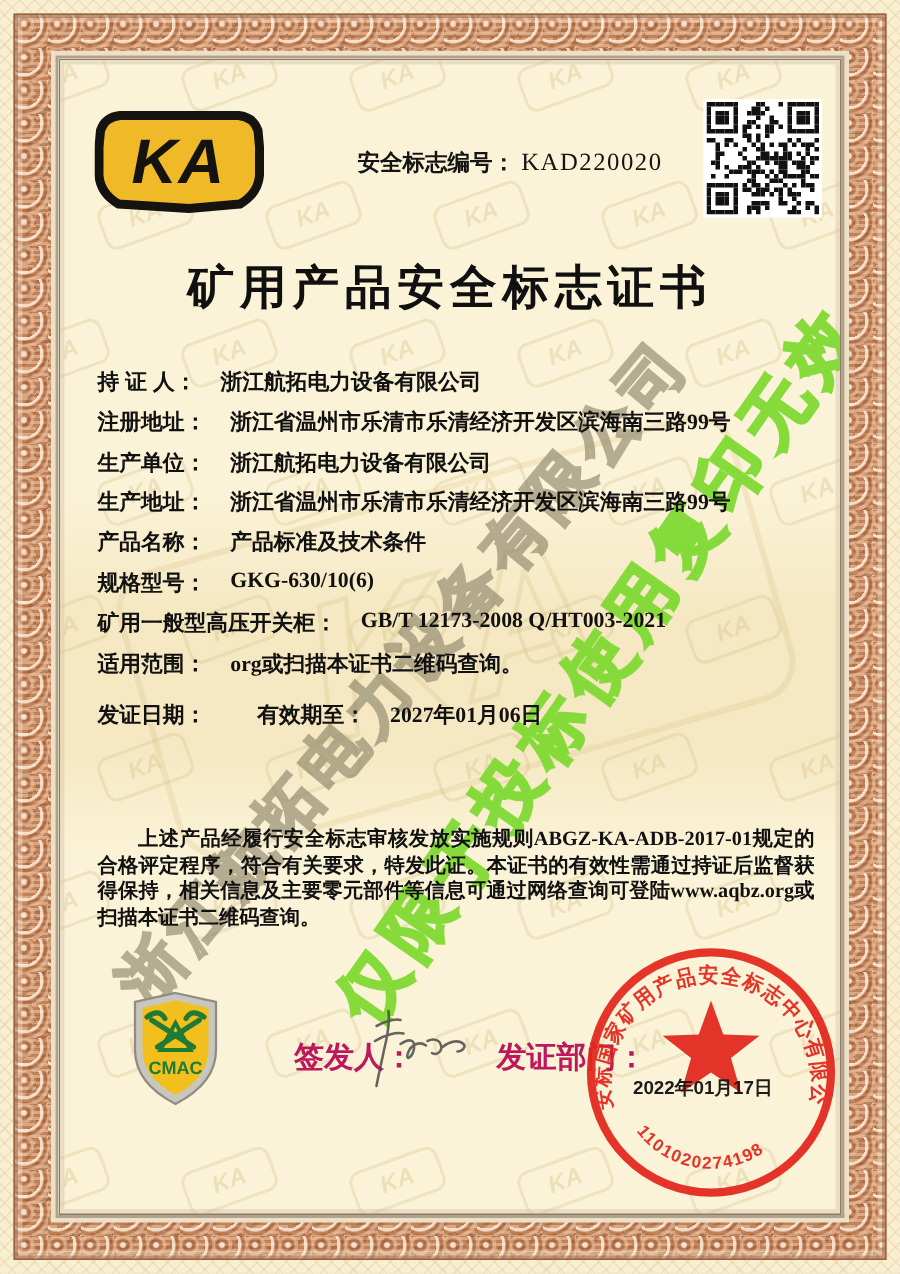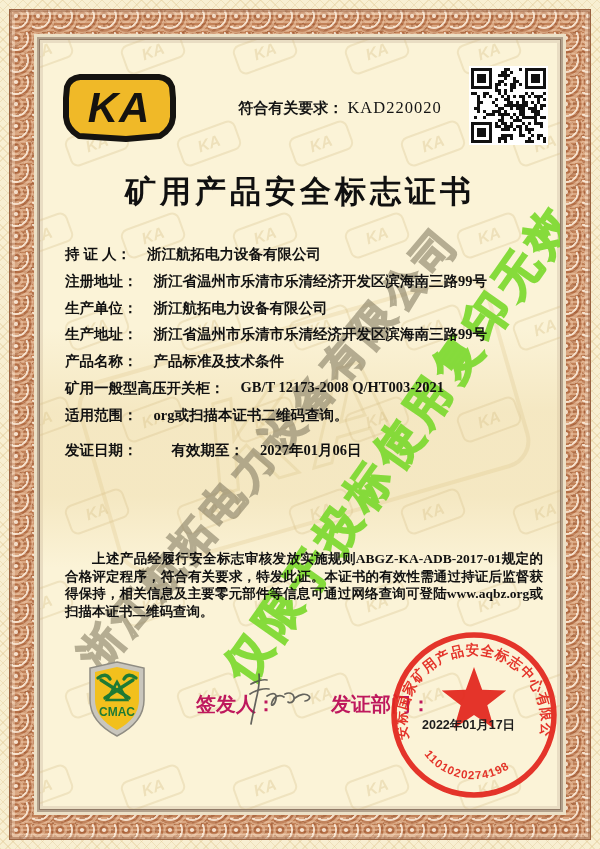--- a/index.html
+++ b/index.html
@@ -167,21 +167,21 @@
 
     <div class="wm wm-company">浙江航拓电力设备有限公司</div>
     <div class="wm wm-notice">仅限于投标使用复印无效</div>
 
     <svg class="ka-badge" viewBox="0 0 113 68">
       <path d="M17,3 L96,3 Q106,4 109,13 L110,24 L110,43 Q109,55 97,62 L63,65 L16,62 Q4,55 3,43 L3,24 L4,13 Q7,4 17,3 Z" fill="#f0b928" stroke="#151310" stroke-width="6" stroke-linejoin="round"></path>
       <text x="56" y="48" text-anchor="middle" font-family="Liberation Sans, sans-serif" font-style="italic" font-weight="700" font-size="42" fill="#151310" letter-spacing="1">KA</text>
     </svg>
 
     <div class="certline">
-      <span class="lab">符合有关要求：</span>
+      <span class="lab">安全标志编号：</span>
       <span class="val">KAD220020</span>
     </div>
 
     <svg class="qr" id="qr" viewBox="0 0 25 25">
         <rect x="0" y="0" width="25" height="25" fill="#fff"></rect>
         <g fill="#111">
           <rect x="0" y="0" width="1" height="1"></rect>
           <rect x="1" y="0" width="1" height="1"></rect>
           <rect x="2" y="0" width="1" height="1"></rect>
           <rect x="3" y="0" width="1" height="1"></rect>
@@ -483,20 +483,24 @@
         </div>
       <div class="row">
           <span class="lab">生产地址：</span>
           <span class="val">浙江省温州市乐清市乐清经济开发区滨海南三路99号</span>
         </div>
       <div class="row">
           <span class="lab">产品名称：</span>
           <span class="val">产品标准及技术条件</span>
         </div>
       <div class="row">
+          <span class="lab">规格型号：</span>
+          <span class="val">GKG-630/10(6)</span>
+        </div>
+      <div class="row">
           <span class="lab">矿用一般型高压开关柜：</span>
           <span class="val">GB/T 12173-2008 Q/HT003-2021</span>
         </div>
       <div class="row">
           <span class="lab">适用范围：</span>
           <span class="val">org或扫描本证书二维码查询。</span>
         </div>
 
       <div class="row dates">
         <span class="lab">发证日期：</span>

